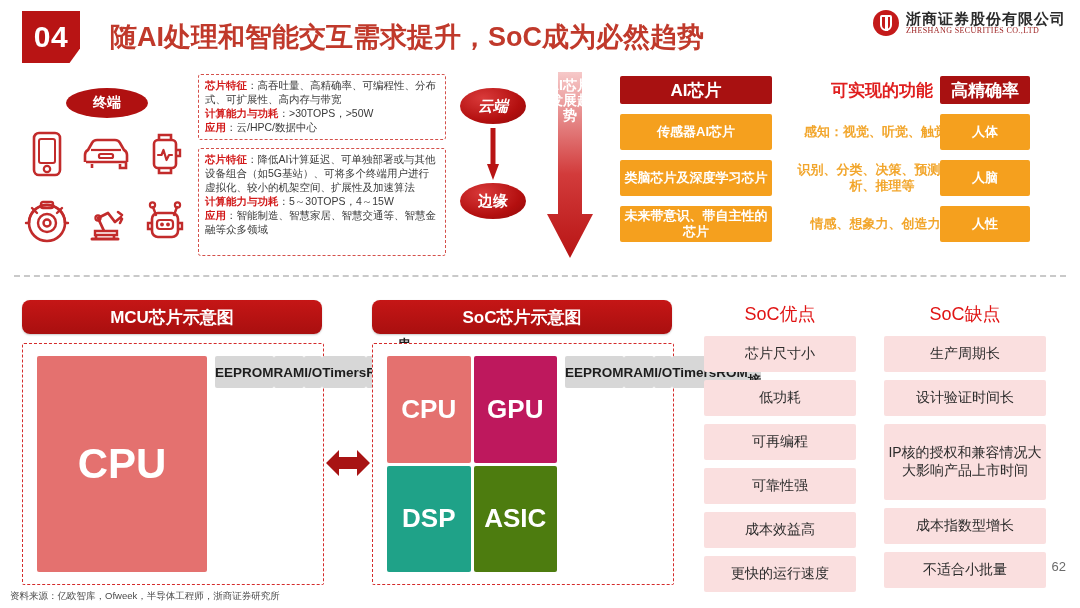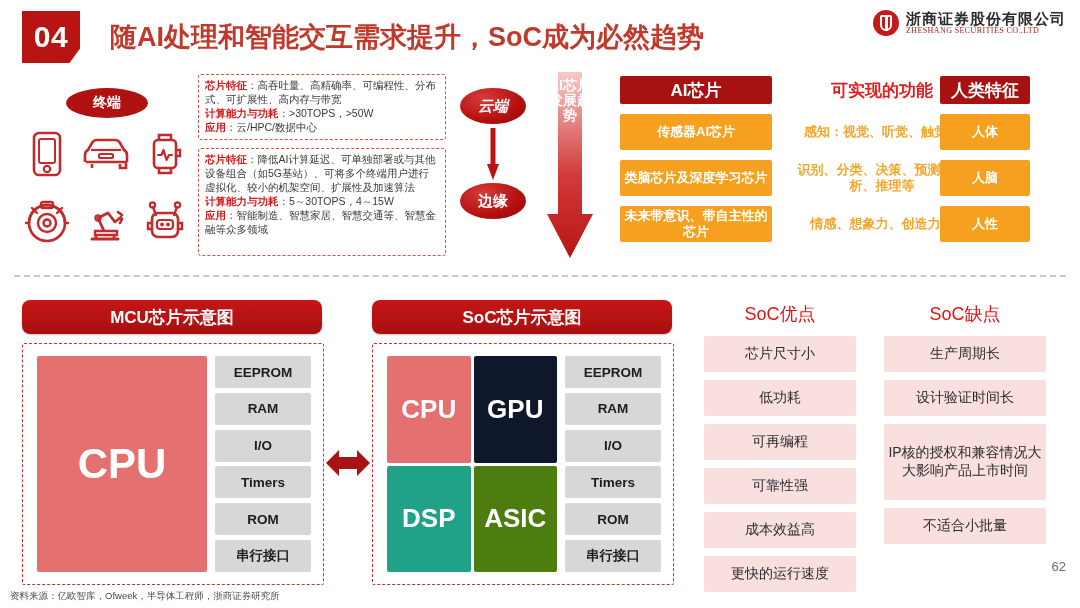--- a/index.html
+++ b/index.html
@@ -109,30 +109,30 @@
   .cap-soc{left:372px;top:300px;width:300px;}
 
   .diag{position:absolute;border:1.6px dashed #D42B2B;border-radius:2px;background:#fff;}
   .diag-mcu{left:22px;top:343px;width:300px;height:240px;}
   .diag-soc{left:372px;top:343px;width:300px;height:240px;}
 
   .blk{position:absolute;display:flex;align-items:center;justify-content:center;
        color:#fff;font-weight:bold;border-radius:2px;}
   .mcu-cpu{left:14px;top:12px;width:170px;height:216px;background:#E4716F;font-size:42px;}
   .periph{position:absolute;right:12px;top:12px;width:96px;height:216px;
-     display:flex;flex-direction:column;justify-content:space-between;}
+     display:flex;flex-direction:row;justify-content:space-between;}
   .periph div{
     height:32px;background:#D7D7D7;color:#1d1d1d;font-size:13.5px;font-weight:bold;
     display:flex;align-items:center;justify-content:center;border-radius:2px;
   }
   .soc-grid{position:absolute;left:14px;top:12px;width:170px;height:216px;
      display:grid;grid-template-columns:1fr 1fr;grid-template-rows:1fr 1fr;gap:3px;}
   .soc-grid div{display:flex;align-items:center;justify-content:center;color:#fff;
      font-weight:bold;font-size:26px;border-radius:2px;}
-  .c-cpu{background:#E4716F;} .c-gpu{background:#0f172a;} .c-dsp{background:#1FA288;} .c-asic{background:#4d7c0f;}
+  .c-cpu{background:#E4716F;} .c-gpu{background:#be185d;} .c-dsp{background:#1FA288;} .c-asic{background:#4d7c0f;}
 
   .dblarrow{position:absolute;left:326px;top:447px;width:44px;height:32px;}
 
   .lcol{position:absolute;width:152px;}
   .lcol-head{font-size:18px;font-weight:normal;color:#E01414;text-align:center;height:26px;}
   .lcol .item{
     margin-top:8px;background:#FADFDF;border-radius:2px;color:#2c2c2c;font-size:14px;
     display:flex;align-items:center;justify-content:center;text-align:center;line-height:1.28;
     padding:0 4px;box-sizing:border-box;
   }
@@ -261,21 +261,21 @@
     <div class="t-cell">类脑芯片及深度学习芯片</div>
     <div class="t-cell">未来带意识、带自主性的芯片</div>
   </div>
   <div class="t-col colB">
     <div class="t-head plain">可实现的功能</div>
     <div class="t-cell plain">感知：视觉、听觉、触觉等</div>
     <div class="t-cell plain">识别、分类、决策、预测、分析、推理等</div>
     <div class="t-cell plain">情感、想象力、创造力等</div>
   </div>
   <div class="t-col colC">
-    <div class="t-head">人类特征</div>
+    <div class="t-head">高精确率</div>
     <div class="t-cell">人体</div>
     <div class="t-cell">人脑</div>
     <div class="t-cell">人性</div>
   </div>
 
   <div class="divider"></div>
 
   <div class="cap cap-mcu">MCU芯片示意图</div>
   <div class="diag diag-mcu">
     <div class="blk mcu-cpu">CPU</div>
@@ -319,19 +319,20 @@
     <div class="item">可靠性强</div>
     <div class="item">成本效益高</div>
     <div class="item">更快的运行速度</div>
   </div>
 
   <div class="lcol cons">
     <div class="lcol-head">SoC缺点</div>
     <div class="item">生产周期长</div>
     <div class="item">设计验证时间长</div>
     <div class="item tall">IP核的授权和兼容情况大大影响产品上市时间</div>
+    <div class="item">成本指数型增长</div>
     <div class="item">不适合小批量</div>
   </div>
 
   <div class="pageno">62</div>
   <div class="src">资料来源：亿欧智库，Ofweek，半导体工程师，浙商证券研究所</div>
 
 </div>
 
 </body></html>

